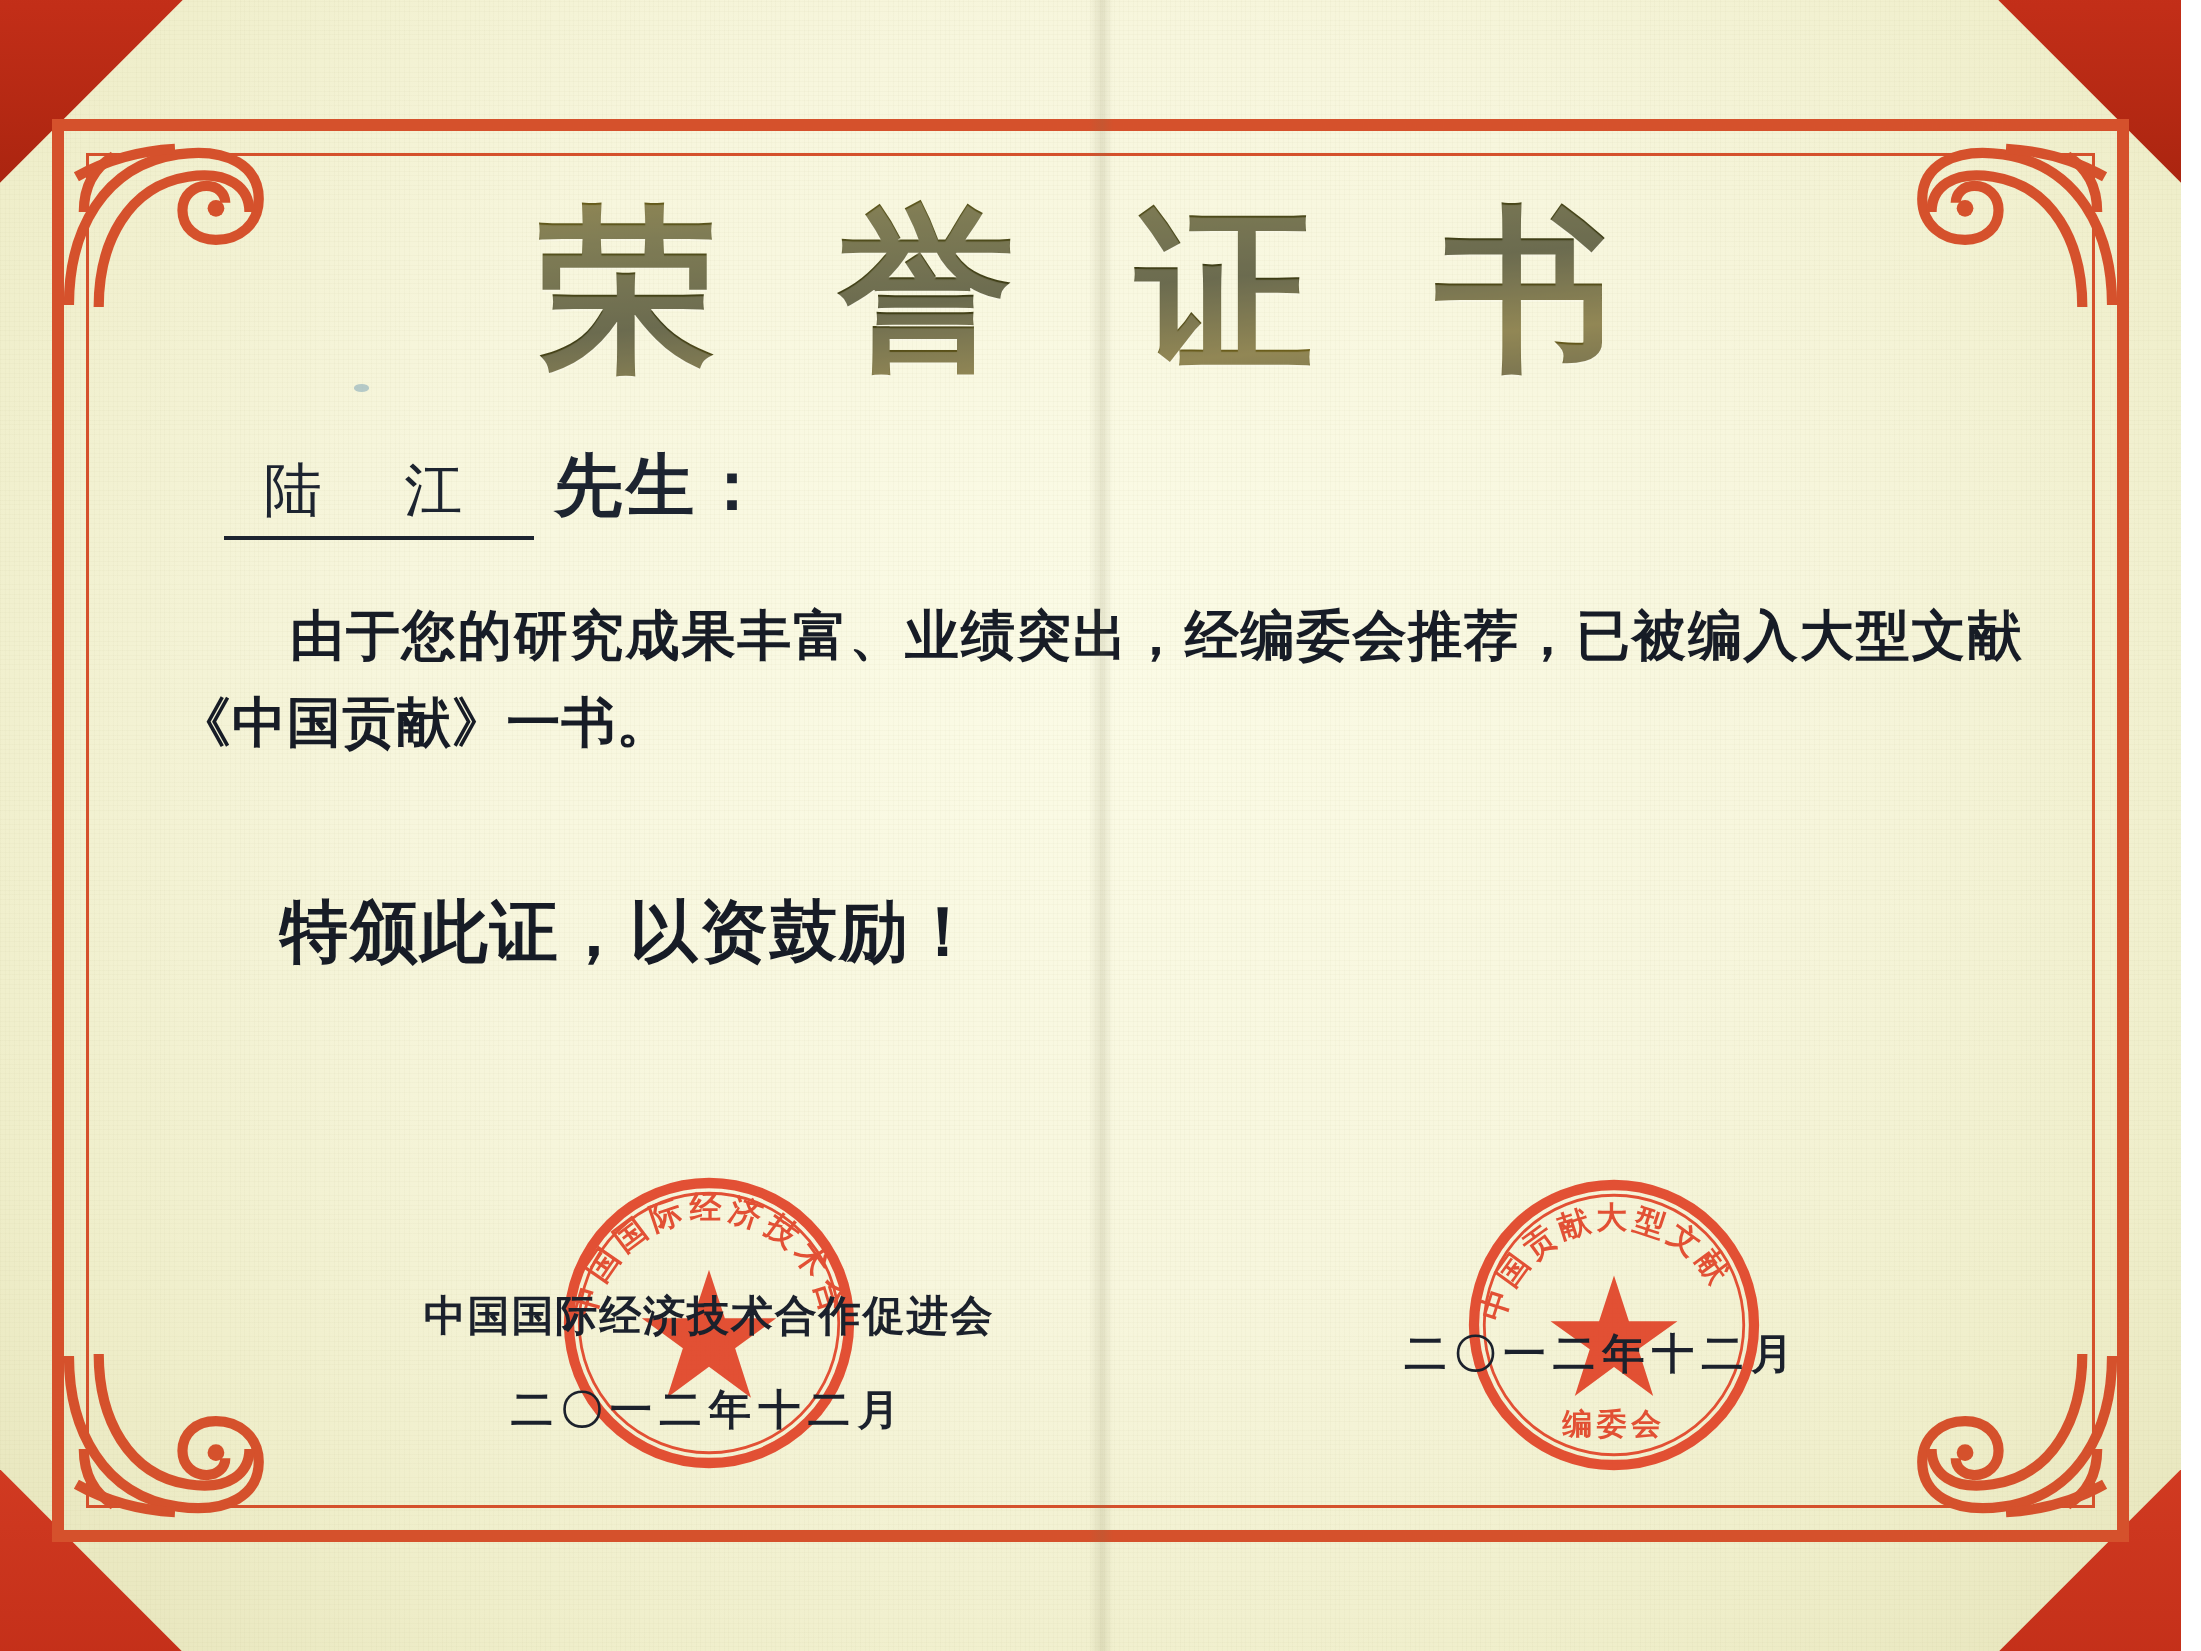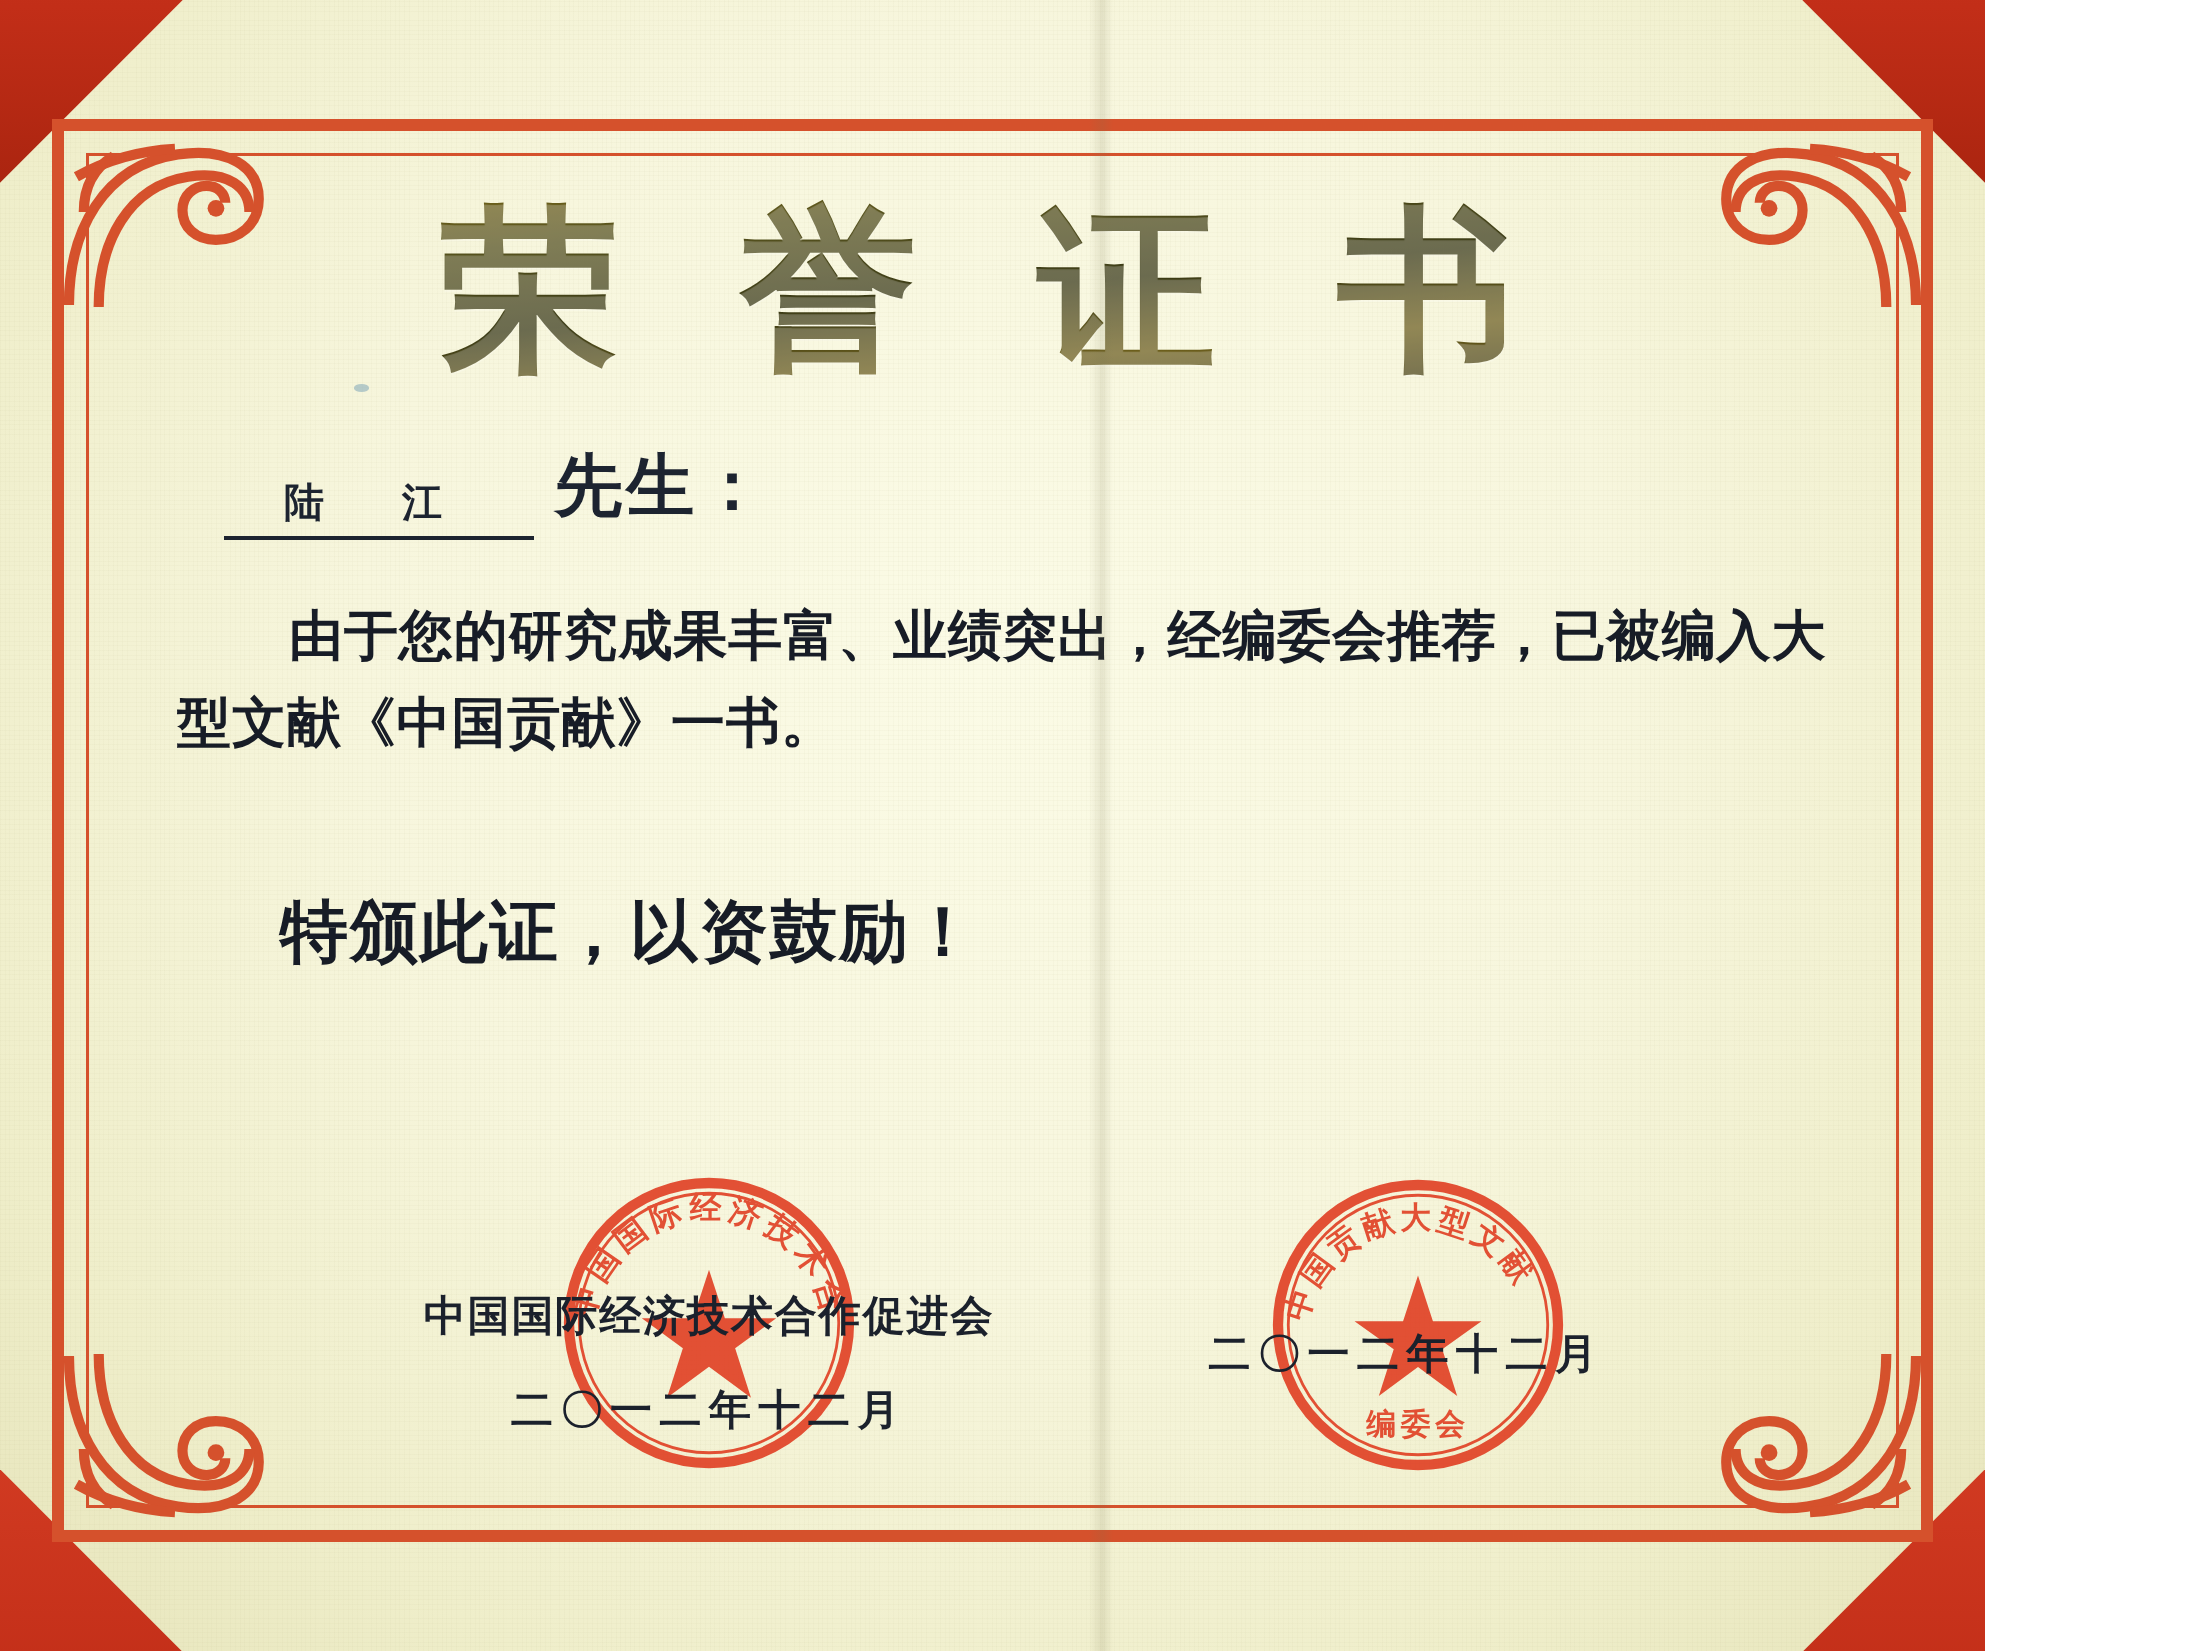--- a/index.html
+++ b/index.html
@@ -10,21 +10,21 @@
   body {
     width: 2202px;
     height: 1652px;
     overflow: hidden;
     font-family: "DejaVu Serif", "Liberation Serif", serif;
   }
 
   
   .certificate {
     position: relative;
-    width: 1985px;
+    width: 2181px;
     height: 1652px;
     background:
       radial-gradient(ellipse at 50% 40%, #fbfbe6 0%, #f7f6dd 45%, #efeeca 78%, #e6e4ba 100%);
     overflow: hidden;
   }
 
   
   .paper-texture {
     position: absolute;
     inset: 0;
@@ -124,23 +124,23 @@
     color: #1d2430;
     font-weight: bold;
   }
   .recipient-name {
     display: inline-block;
     min-width: 280px;
     padding: 0 15px 5.6px 15px;
     border-bottom: 4.7px solid #1d2430;
     letter-spacing: 32px;
     text-align: center;
-    font-size: 40px;
+    font-size: 58px;
     font-family: "DejaVu Sans", "Liberation Sans", sans-serif;
-    font-weight: bold;
+    font-weight: normal;
   }
   .recipient-honorific {
     margin-left: 20.5px;
     padding-bottom: 7.5px;
     letter-spacing: 3.7px;
     font-size: 68px;
   }
 
   .body-text {
     margin-top: 52px;

